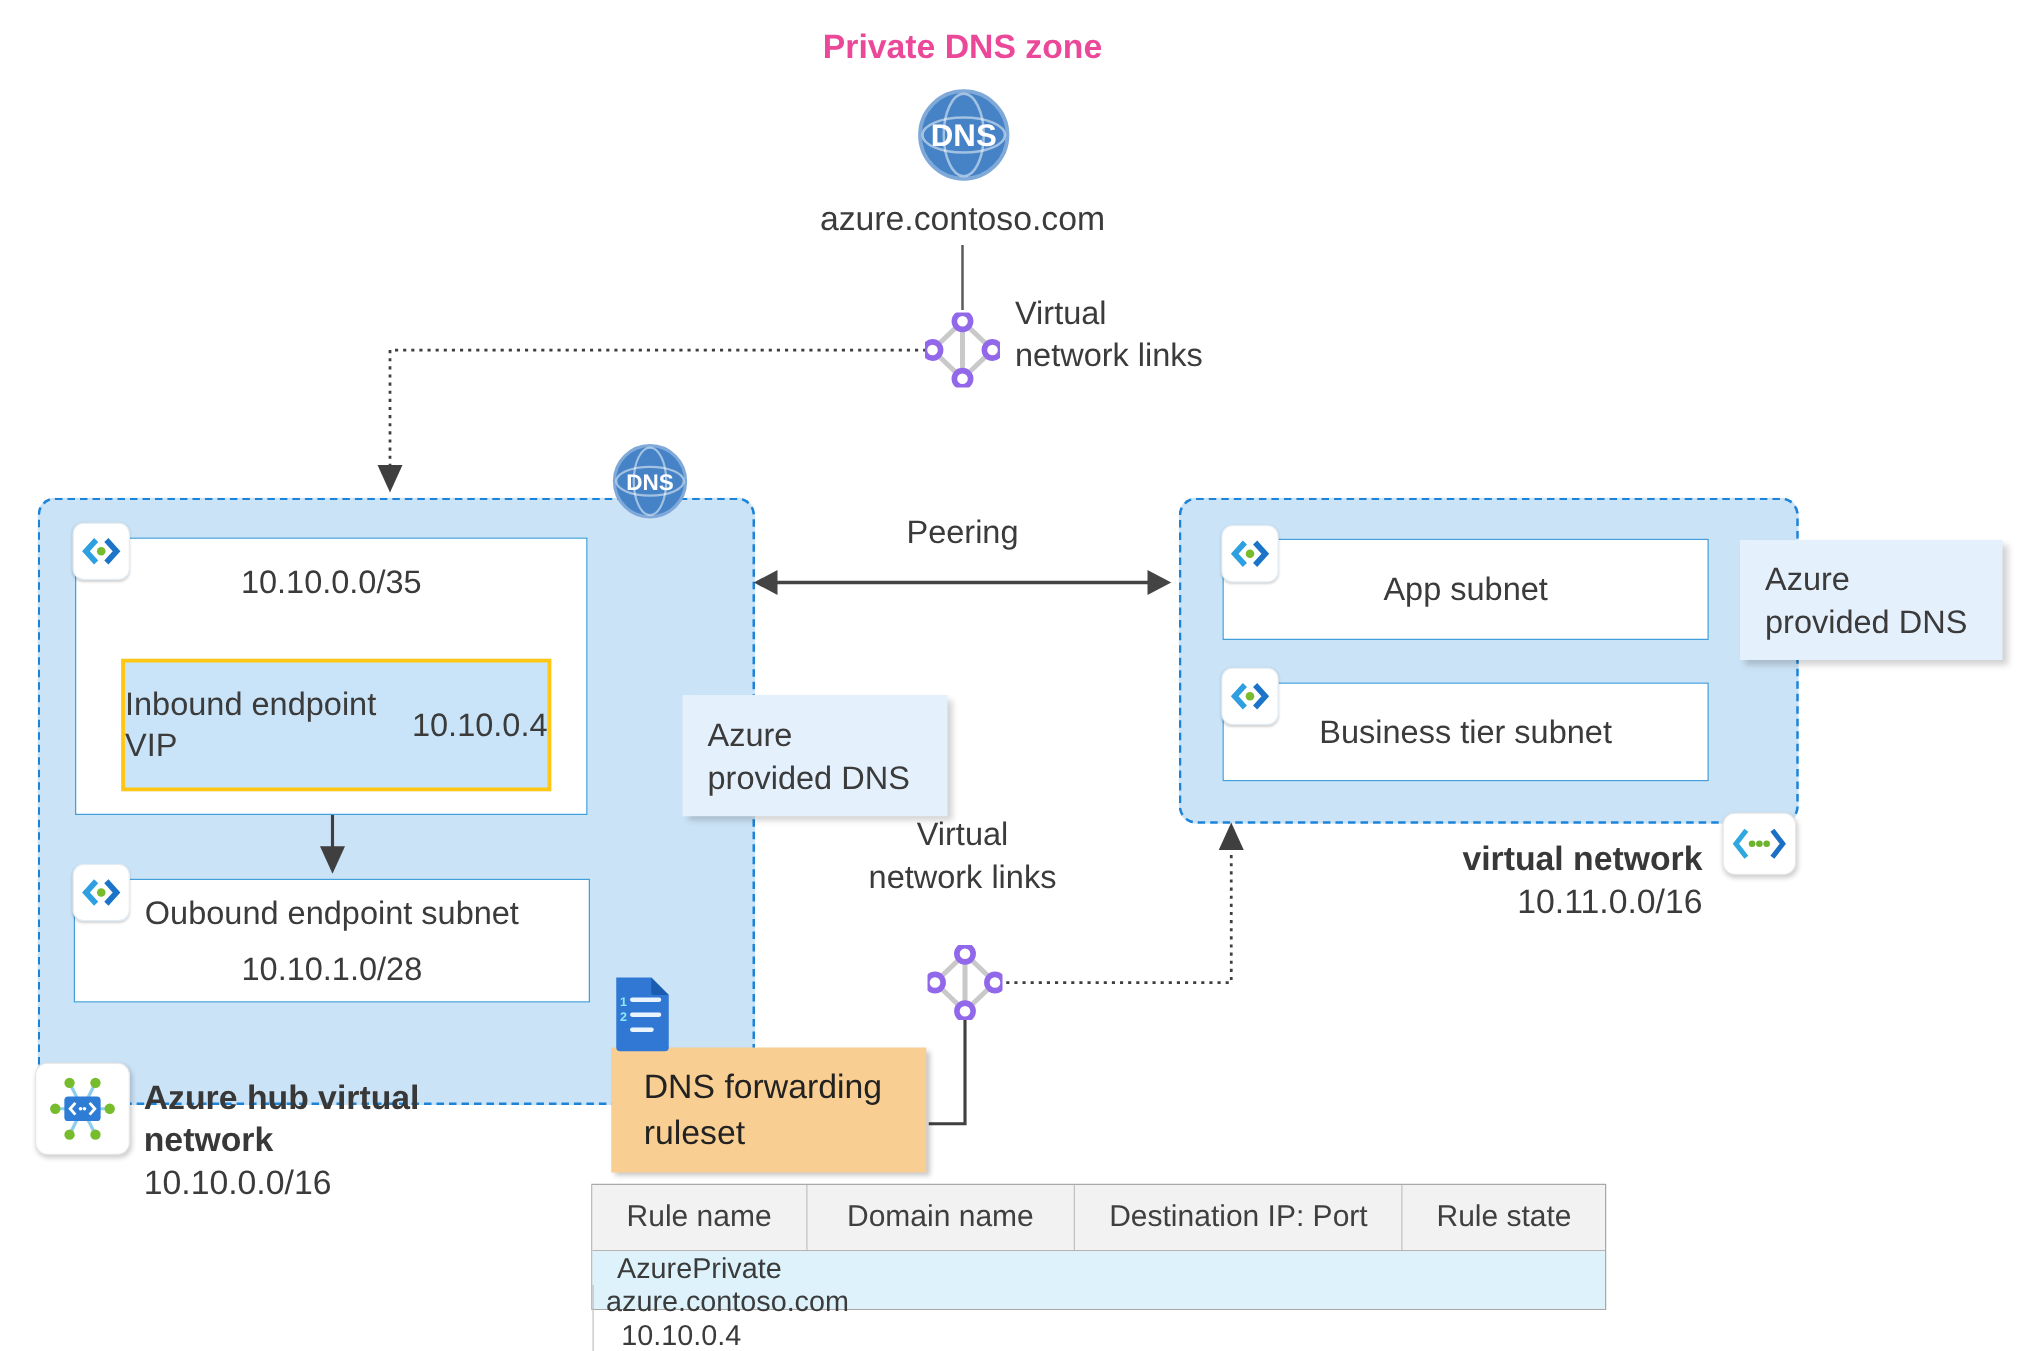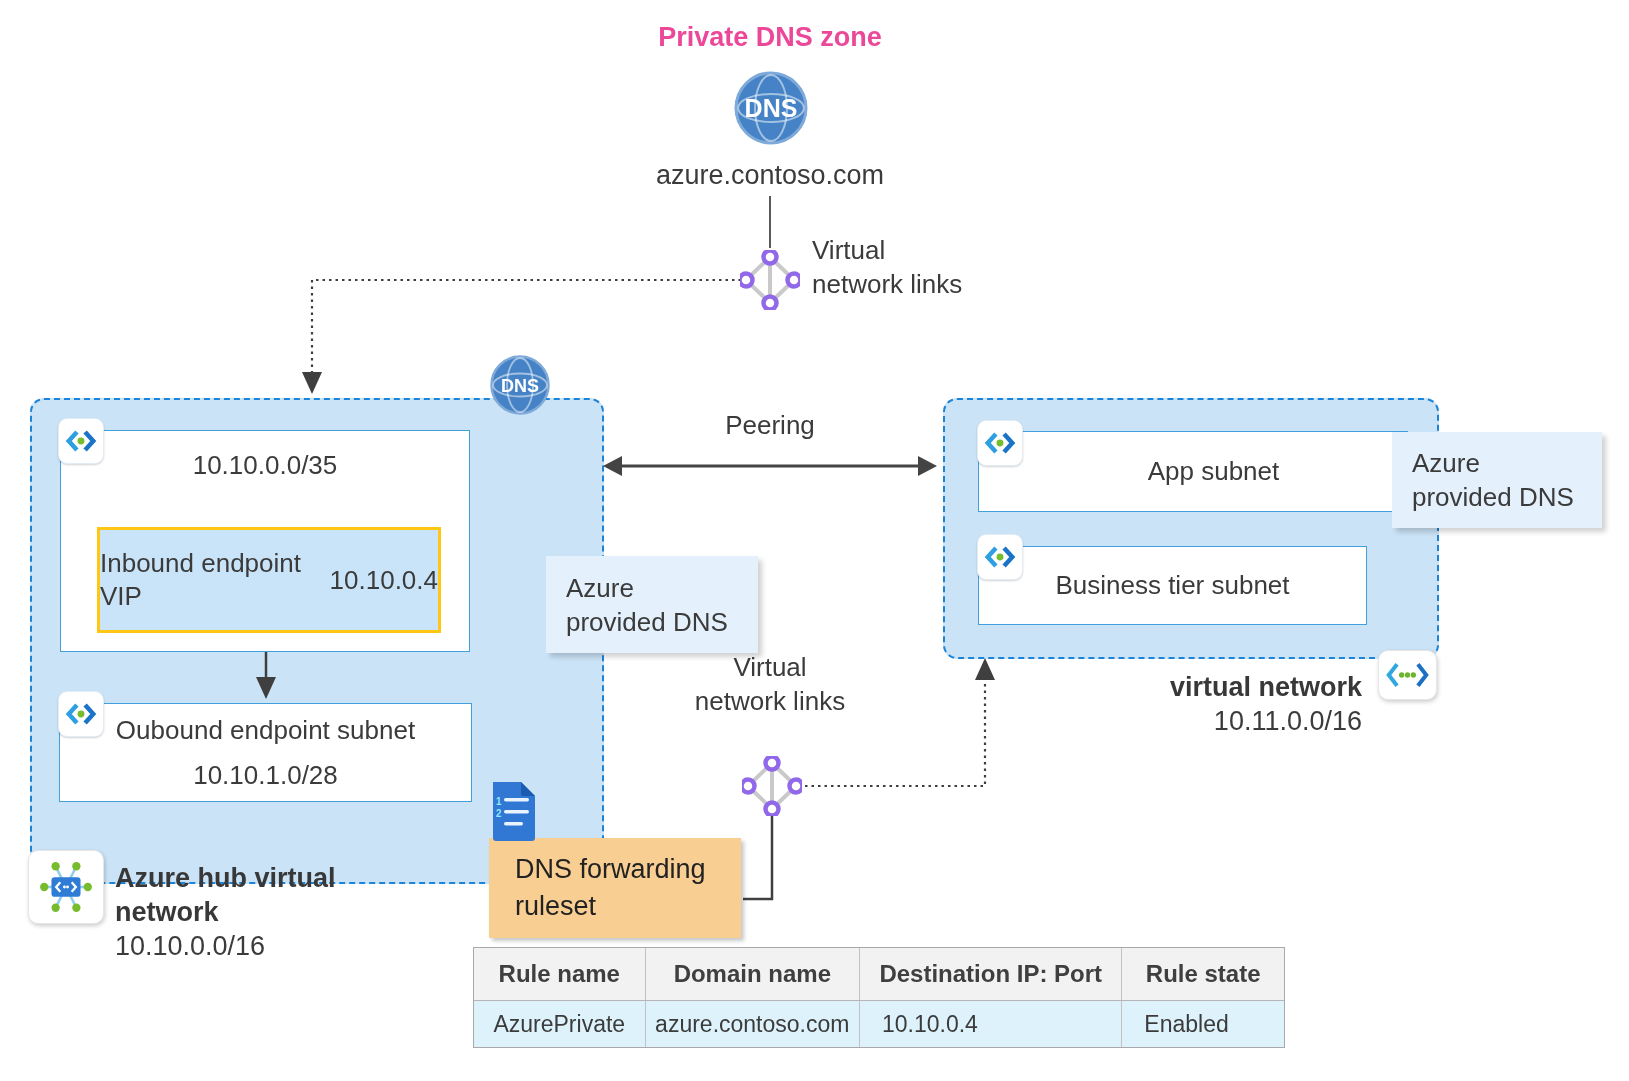--- a/index.html
+++ b/index.html
@@ -52,41 +52,41 @@
   .dns-note { background:#E4F0FB; box-shadow:4px 4px 5px rgba(0,0,0,0.18); z-index:70;
     display:flex; flex-direction:column; justify-content:center;
     font-size:26px; line-height:34px; padding-left:20px; box-sizing:border-box; }
   .dns-left { left:546px; top:556px; width:212px; height:97px; }
   .dns-right { left:1392px; top:432px; width:210px; height:96px; }
 
   .peering-label { left:660px; top:410px; width:220px; font-size:26px; }
 
   
   .spoke-box { left:943px; top:398px; width:492px; height:257px; }
-  .app-box { left:978px; top:431px; width:387px; height:79px;padding-left:41px; }
+  .app-box { left:978px; top:431px; width:387px; height:79px; }
   .biz-box { left:978px; top:546px; width:387px; height:77px; }
   .spoke-corner { left:1378px; top:650px; width:57px; height:48px; }
   .spoke-label { left:1040px; top:670px; width:322px; font-size:27px; line-height:34px; font-weight:bold; color:#383838; }
 
   
   .vlinks-bot-text { left:645px; top:650px; width:250px; font-size:26px; line-height:34px; }
   .vlinks-bot-icon { left:742px; top:756px; z-index:45; }
   .doc-icon { left:489px; top:778px; z-index:65; }
   .ruleset-box { left:489px; top:838px; width:252px; height:100px; background:#F8CE93;
     box-shadow:3px 3px 4px rgba(0,0,0,0.22); z-index:60;
     display:flex; flex-direction:column; justify-content:center;
     font-size:27px; line-height:37px; padding-left:26px; box-sizing:border-box; color:#222; }
 
   
   .rtable { left:473px; top:947px; width:812px; border:1.5px solid #A9A9A9; box-sizing:border-box; z-index:30; }
   .tr { display:flex; }
   .th-row { height:52px; background:#F2F2F2; border-bottom:1.5px solid #B5B5B5; }
-  .data-row { height:46px; background:#DEF2FB; }
+  .data-row { height:46px; background:#DEF2FB;flex-direction:column; }
   .td { display:flex; align-items:center; justify-content:center; box-sizing:border-box; font-size:23px; }
-  .th-row .td { font-weight:bold; font-size:24px; color:#3F3F3F; }
+  .th-row .td { font-weight:normal; font-size:24px; color:#3F3F3F; }
   .td + .td { border-left:1px solid #C2C2C2; }
   .c0 { width:171px; } .c1 { width:215px; } .c2 { width:263px; } .c3 { width:163px; }
   .td.left { justify-content:flex-start; padding-left:22px; }
 </style>
 </head>
 <body>
 
 <div class="canvas">
 
   <svg class="connectors" width="1629" height="1081" viewBox="0 0 1629 1081">

